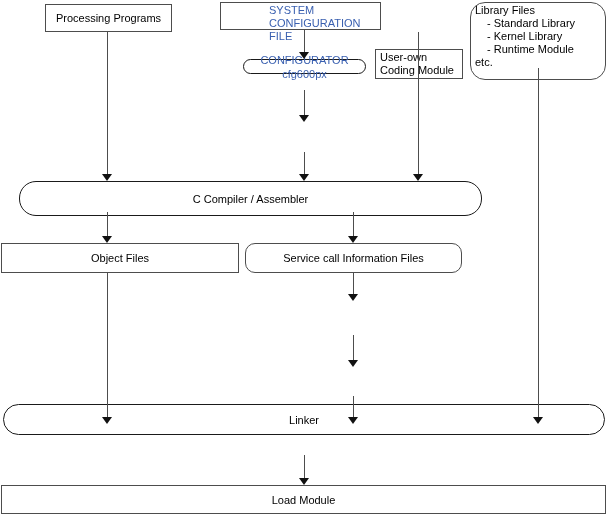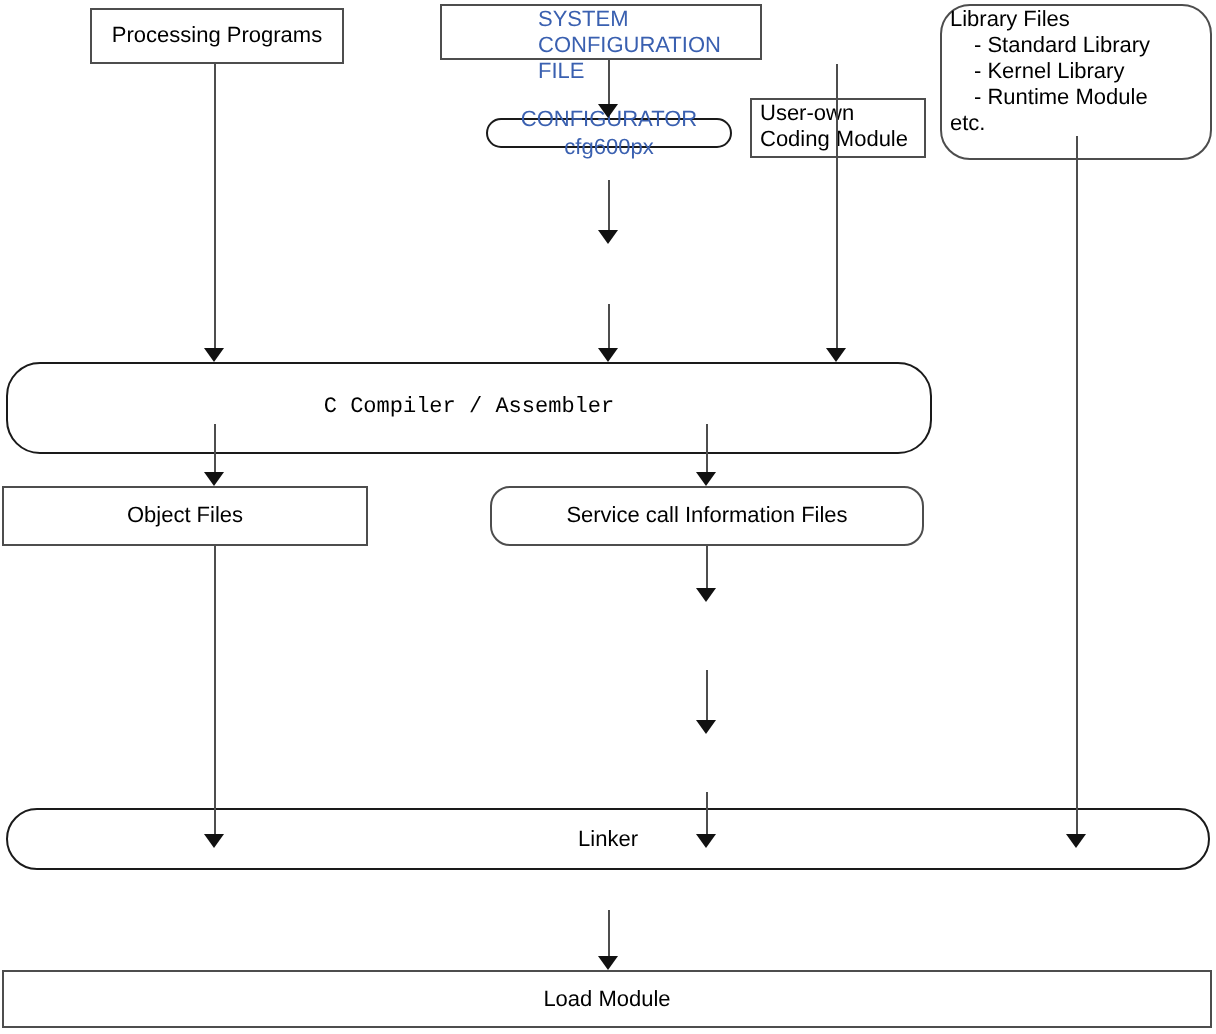--- a/index.html
+++ b/index.html
@@ -92,25 +92,25 @@
     </div>
     <div>etc.</div>
   </div>
 
   <div class="stadium center-col blue" style="left:243px; top:59px; width:123px; height:15px;">
     <div>CONFIGURATOR</div>
     <div>cfg600px</div>
   </div>
 
 
-  <div class="stadium center" style="left:3px; top:181px; width:463px; height:46px;font-family:Liberation Mono, monospace;">
+  <div class="stadium center" style="left:19px; top:181px; width:463px; height:35px;">
     <span>C Compiler / Assembler</span>
   </div>
 
-  <div class="rect center" style="left:1px; top:243px; width:183px; height:30px;">
+  <div class="rect center" style="left:1px; top:243px; width:238px; height:30px;">
     <span>Object Files</span>
   </div>
 
   <div class="rect center" style="left:245px; top:243px; width:217px; height:30px;border-radius:10px;">
     <span>Service call Information Files</span>
   </div>
 
 
 
   <div class="stadium center" style="left:3px; top:404px; width:602px; height:31px;">

